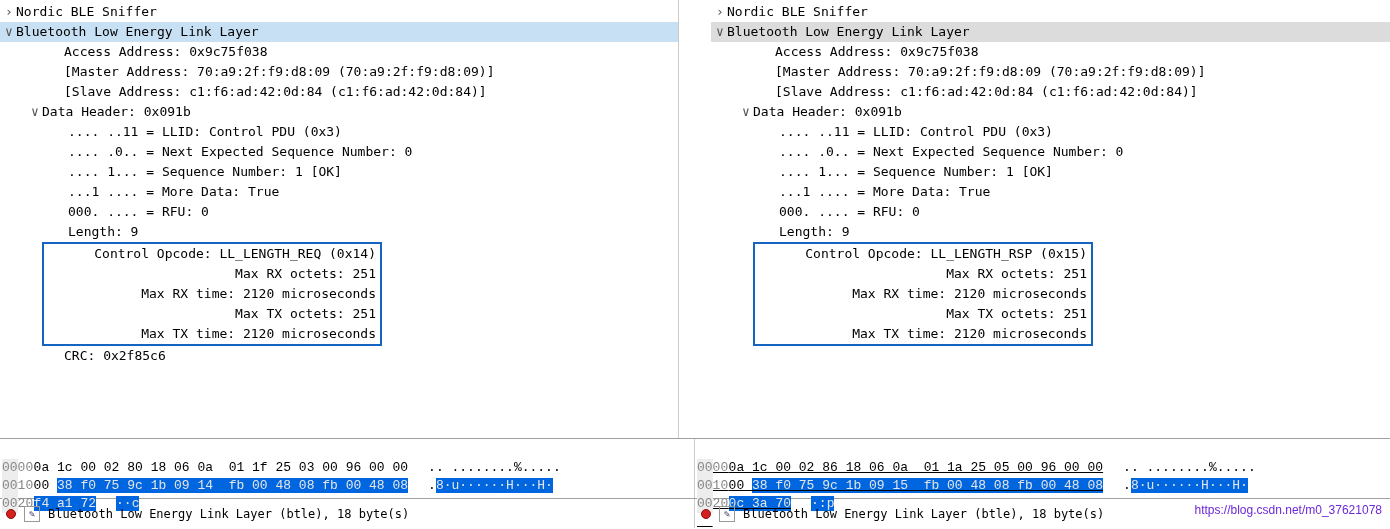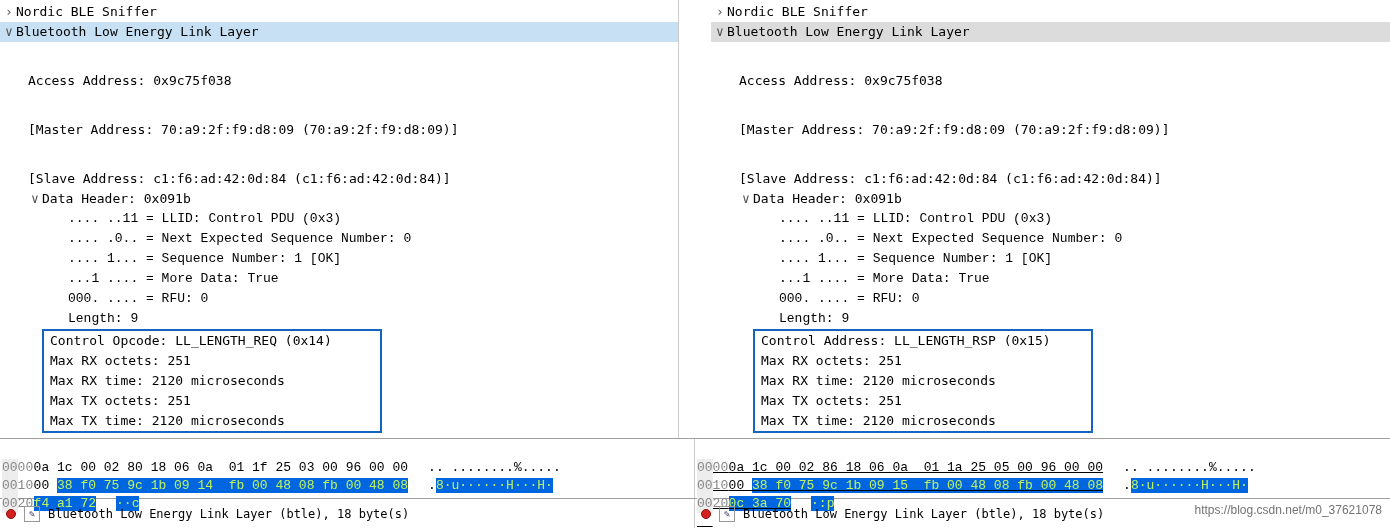--- a/index.html
+++ b/index.html
@@ -16,37 +16,37 @@
     position: relative;
   }
   .panes { display: flex; width: 100%; height: 438px; gap: 32px; }
   .pane { flex: 1 1 50%; overflow: hidden; border-right: 1px solid #ccc; }
   .pane:last-child { border-right: none; }
   .tree { padding: 2px 0 4px 0; height: 440px; font-family: "Lucida Console","Consolas",monospace; font-size:13px; }
   .row { white-space: pre; padding: 0 4px; height: 20px; line-height:20px; }
   .sel   { background: #c7e0f4; }
   .selgr { background: #dcdcdc; }
   .indent0 { padding-left: 4px; }
-  .indent2 { padding-left: 28px; margin-top: 29px; }
-  .indent3 { padding-left: 68px; font-family: Liberation Mono, monospace; }
+  .indent2 { padding-left: 64px; }
+  .indent3 { padding-left: 68px; }
   .boxwrap { border: 2px solid #1565c0; margin: 0 0 0 42px; width: 340px; }
-  .boxwrap .row { padding-left: 6px; }
+  .boxwrap .row { padding-left: 6px; text-align: right; }
   .chev { display:inline-block; width:10px; text-align:center; color:#555; margin-right:2px;}
   .hex-area { border-top: 1px solid #a0a0a0; height: 60px; background:#fff; display:flex;}
   .hex-col { flex:1 1 50%; border-right:1px solid #ccc; padding:2px 6px 2px 2px; font-family:"Consolas","Courier New",monospace; font-size:13px; line-height:18px; white-space:pre;}
   .hex-col:last-child{border-right:none;text-decoration:underline;}
   .off { background:#ededed; color:#888; display:inline-block; width:16px; text-align:right; padding-right:6px;}
-  .hlt { background:#0066e0; color:#bef264; }
+  .hlt { background:#0066e0; color:#e5e5e5; }
   .ascii { display:inline-block; padding-left:20px;}
   .status-area { border-top:1px solid #a0a0a0; height:30px; display:flex; }
   .status-col { flex:1 1 50%; border-right:1px solid #ccc; display:flex; align-items:center; padding-left:6px; font-family:"Lucida Console","Consolas",monospace; font-size:12px;}
   .status-col:last-child{border-right:none;}
   .dot-red  { width:10px;height:10px;border-radius:50%;background:#d4201f;border:1px solid #8a0f0f;margin-right:8px;}
   .edicon   { width:16px;height:16px;margin-right:8px;border:1px solid #999;display:flex;align-items:center;justify-content:center;font-size:10px;color:#336;}
-  .watermark{position:absolute;right:8px;bottom:10px;color:#737373;font-family:Arial,sans-serif;font-size:12px;}
+  .watermark{position:absolute;right:8px;bottom:10px;color:#6d28d9;font-family:Arial,sans-serif;font-size:12px;}
 </style>
 </head>
 <body>
 
 <div class="panes">
 
   <div class="pane">
     <div class="tree">
       <div class="row indent0"><span class="chev">›</span><span>Nordic BLE Sniffer</span></div>
       <div class="row indent0 sel"><span class="chev">∨</span><span>Bluetooth Low Energy Link Layer</span></div>
@@ -60,39 +60,40 @@
       <div class="row indent3"><span>...1 .... = More Data: True</span></div>
       <div class="row indent3"><span>000. .... = RFU: 0</span></div>
       <div class="row indent3"><span>Length: 9</span></div>
       <div class="boxwrap">
         <div class="row"><span>Control Opcode: LL_LENGTH_REQ (0x14)</span></div>
         <div class="row"><span>Max RX octets: 251</span></div>
         <div class="row"><span>Max RX time: 2120 microseconds</span></div>
         <div class="row"><span>Max TX octets: 251</span></div>
         <div class="row"><span>Max TX time: 2120 microseconds</span></div>
       </div>
+      <div class="row indent2"><span>CRC: 0x2f85c6</span></div>
     </div>
   </div>
 
   <div class="pane">
     <div class="tree">
       <div class="row indent0"><span class="chev">›</span><span>Nordic BLE Sniffer</span></div>
       <div class="row indent0 selgr"><span class="chev">∨</span><span>Bluetooth Low Energy Link Layer</span></div>
       <div class="row indent2"><span>Access Address: 0x9c75f038</span></div>
       <div class="row indent2"><span>[Master Address: 70:a9:2f:f9:d8:09 (70:a9:2f:f9:d8:09)]</span></div>
       <div class="row indent2"><span>[Slave Address: c1:f6:ad:42:0d:84 (c1:f6:ad:42:0d:84)]</span></div>
       <div class="row" style="padding-left:30px"><span class="chev">∨</span><span>Data Header: 0x091b</span></div>
       <div class="row indent3"><span>.... ..11 = LLID: Control PDU (0x3)</span></div>
       <div class="row indent3"><span>.... .0.. = Next Expected Sequence Number: 0</span></div>
       <div class="row indent3"><span>.... 1... = Sequence Number: 1 [OK]</span></div>
       <div class="row indent3"><span>...1 .... = More Data: True</span></div>
       <div class="row indent3"><span>000. .... = RFU: 0</span></div>
       <div class="row indent3"><span>Length: 9</span></div>
       <div class="boxwrap">
-        <div class="row"><span>Control Address: LL_LENGTH_RSP (0x15)</span></div>
+        <div class="row"><span>Control Opcode: LL_LENGTH_RSP (0x15)</span></div>
         <div class="row"><span>Max RX octets: 251</span></div>
         <div class="row"><span>Max RX time: 2120 microseconds</span></div>
         <div class="row"><span>Max TX octets: 251</span></div>
         <div class="row"><span>Max TX time: 2120 microseconds</span></div>
       </div>
     </div>
   </div>
 
 </div>
 

